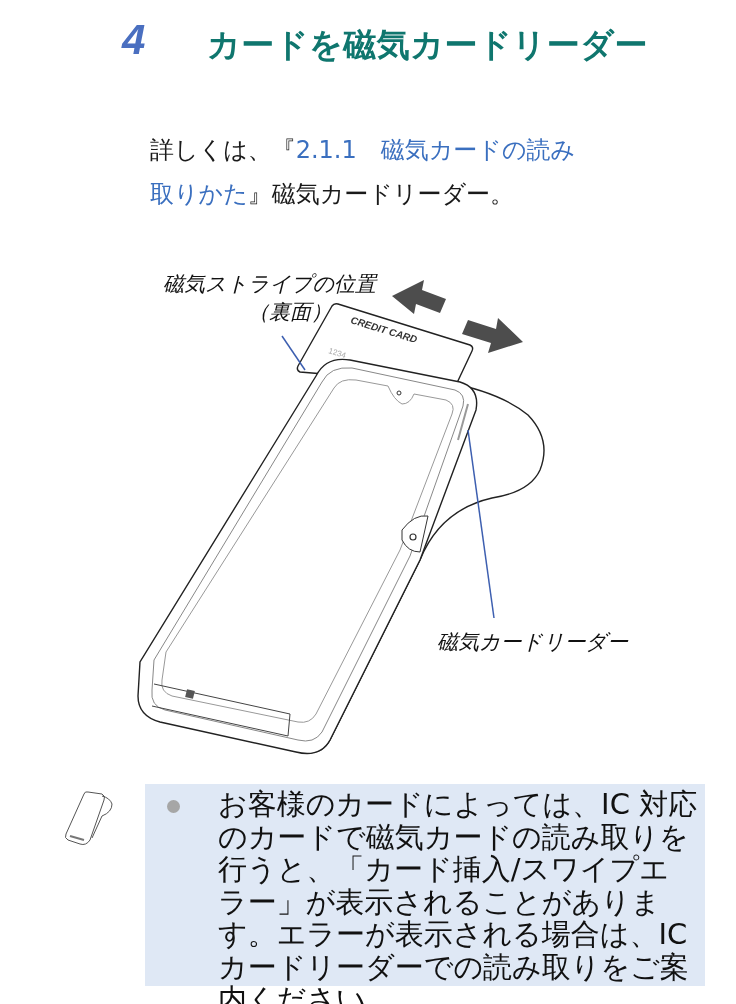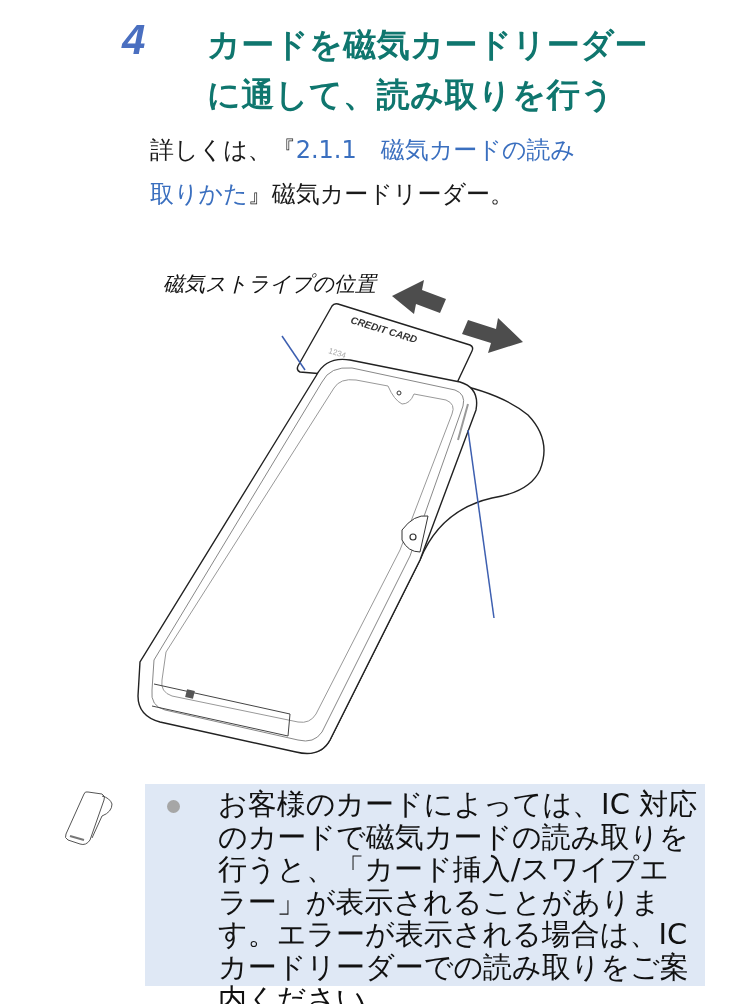--- a/index.html
+++ b/index.html
@@ -21,21 +21,20 @@
             border-radius: 50%; background: #a6a6a6; }
   .note-text { position: absolute; left: 73px; top: 4px; width: 480px; font-size: 29px;
                line-height: 32.5px; color: #111; }
 </style>
 </head>
 <body>
 
 <div class="step-num">4</div>
 <div class="step-title">
   <div>カードを磁気カードリーダー</div>
-  <div>に通して、読み取りを行う</div>
 </div>
 
 <div class="desc">
   <span>詳しくは、『</span><span class="link"><span>2.1.1　磁気カードの読み</span><br><span>取りかた</span></span><span>』磁気カードリーダー。</span>
 </div>
 
 <div class="figure">
   <svg width="736" height="530" viewBox="0 240 736 530">
 
     <g>
@@ -64,21 +63,23 @@
     <g>
       <polygon points="392,296 424,280 422,290 446,299 440,313 416,304 414,314" fill="#4d4d4d"></polygon>
       <polygon points="523,342 488,353 491,343 462,334 468,320 496,329 498,318" fill="#4d4d4d"></polygon>
     </g>
 
     <line x1="282" y1="336" x2="305" y2="370" stroke="#3d5fb0" stroke-width="1.5"></line>
     <line x1="468" y1="430" x2="494" y2="618" stroke="#3d5fb0" stroke-width="1.5"></line>
   </svg>
   <div class="label" style="left:163px; top:30px;">
     <div>磁気ストライプの位置</div>
+    <div style="padding-left:85px;">（裏面）</div>
   </div>
+  <div class="label" style="left:437px; top:388px;">磁気カードリーダー</div>
 </div>
 
 <div class="note-icon">
   <svg width="72" height="66" viewBox="0 0 72 66">
     <path d="M30,6 L44,8 Q48,10 46,14 L32,54 Q28,60 22,58 L10,54 Q6,52 8,48 L26,8 Q27,5 30,6 Z" fill="#fff" stroke="#555" stroke-width="1"></path>
     <path d="M44,10 Q52,12 54,18 Q54,26 44,30 L34,52" fill="none" stroke="#555" stroke-width="1"></path>
     <path d="M12,50 L26,54" stroke="#777" stroke-width="2"></path>
   </svg>
 </div>
 

